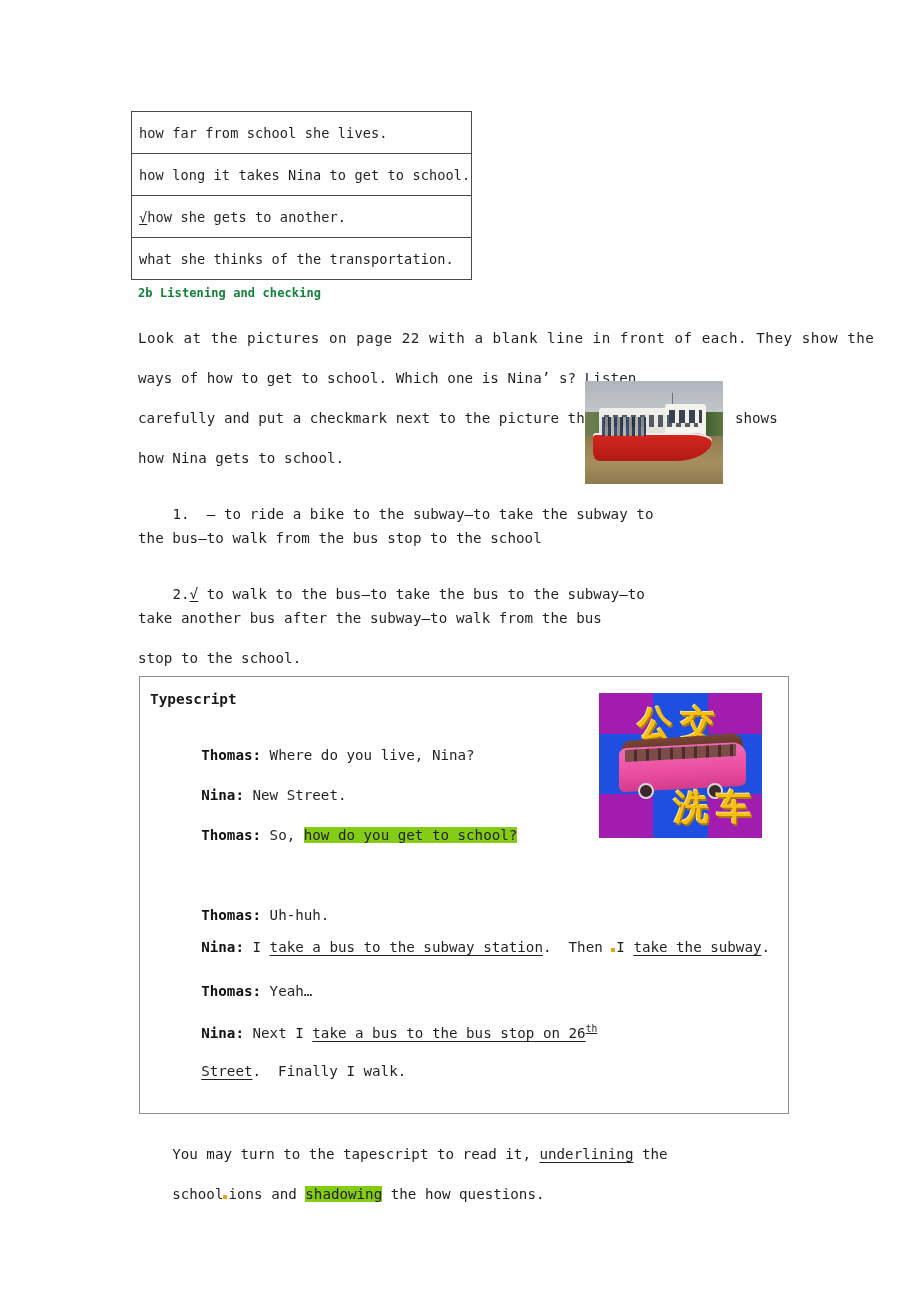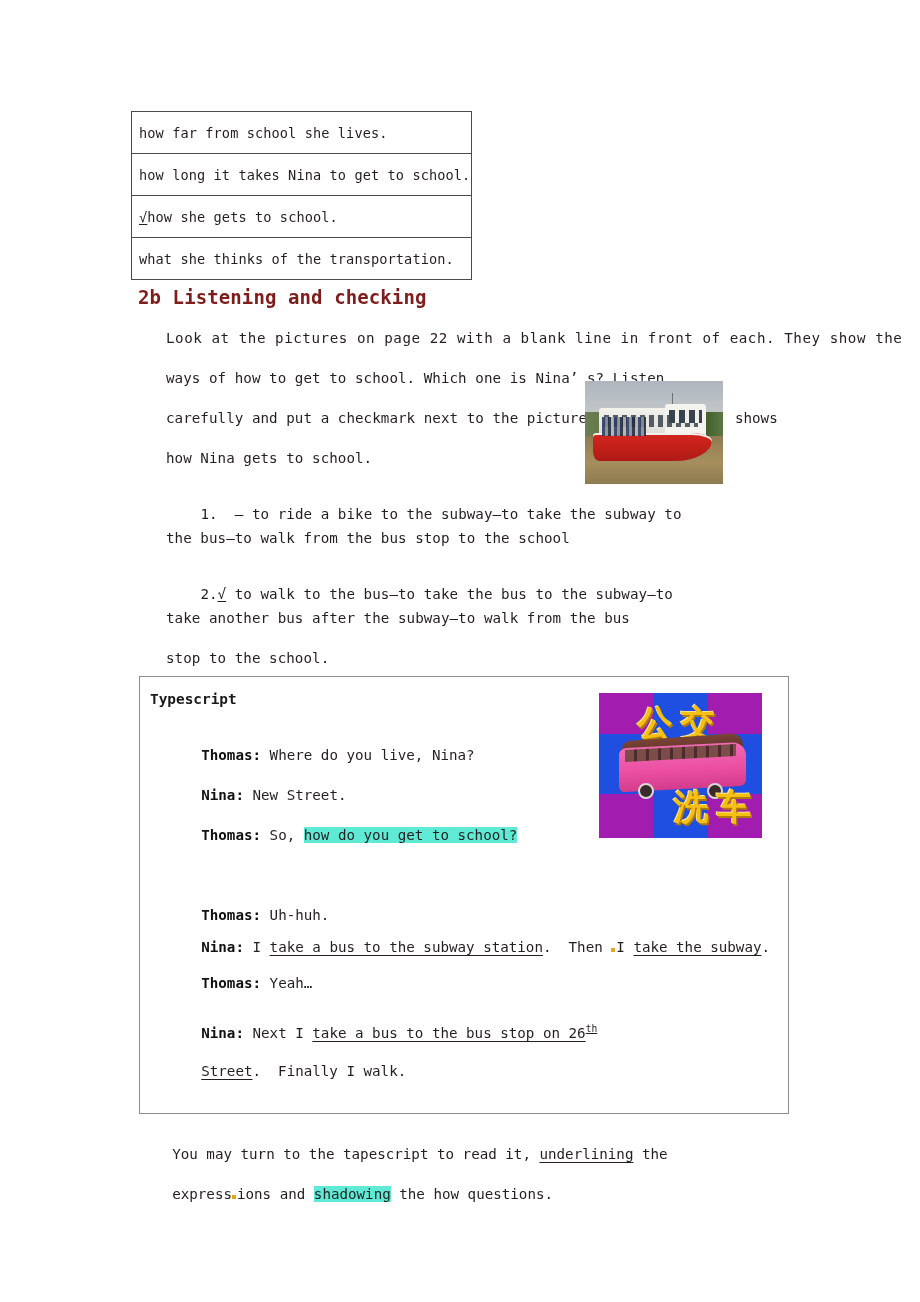--- a/index.html
+++ b/index.html
@@ -49,36 +49,35 @@
     text-decoration: underline;
     text-underline-offset: 2px;
   }
 
   
   .sec-heading {
     position: absolute;
     left: 138px;
     top: 286px;
     font-family: "DejaVu Sans Mono", "Liberation Mono", monospace;
-    font-size: 19px;
+    font-size: 12px;
     font-weight: bold;
-    color: #7f1d1d;
+    color: #15803d;
     letter-spacing: 0.1px;
   }
 
   
   .bline {
     position: absolute;
     left: 138px;
     font-family: "DejaVu Sans Mono", "Liberation Mono", monospace;
     font-size: 14.2px;
     color: #231f20;
     white-space: pre;
     letter-spacing: 0.05px;
-    margin-left: 28px;
   }
   .bline.semi-wide {
     letter-spacing: 0.55px;
   }
 
   .tail-shows {
     position: absolute;
     left: 735px;
     font-family: "DejaVu Sans Mono", "Liberation Mono", monospace;
     font-size: 14.2px;
@@ -188,21 +187,21 @@
     font-size: 14.2px;
     color: #231f20;
     white-space: pre;
   }
   .spk {
     font-weight: bold;
     color: #111111;
     margin-top: 30px;
   }
   .hl {
-    background: #5eead4;
+    background: #84cc16;
   }
   .ul {
     text-decoration: underline;
     text-underline-offset: 2.5px;
     text-decoration-thickness: 1px;
   }
   .sup {
     font-size: 9.6px;
     vertical-align: super;
     text-decoration: underline;
@@ -310,21 +309,21 @@
           <span class="cell-txt">how far from school she lives.</span>
         </td>
       </tr>
       <tr>
         <td>
           <span class="cell-txt">how long it takes Nina to get to school.</span>
         </td>
       </tr>
       <tr>
         <td>
-          <span class="cell-txt check-u">√</span><span class="cell-txt">how she gets to school.</span>
+          <span class="cell-txt check-u">√</span><span class="cell-txt">how she gets to another.</span>
         </td>
       </tr>
       <tr>
         <td>
           <span class="cell-txt">what she thinks of the transportation.</span>
         </td>
       </tr>
     </tbody>
   </table>
 
@@ -394,35 +393,35 @@
 
 
     <div class="ts-line" style="top:214px;">
       <span class="spk">Thomas:</span><span> Uh-huh.</span>
     </div>
 
     <div class="ts-line" style="top:246px;">
       <span class="spk">Nina:</span><span> I </span><span class="ul">take a bus to the subway station</span><span>.  Then </span><span class="mark-orange"></span><span>I</span><span> </span><span class="ul">take the subway</span><span>.</span>
     </div>
 
-    <div class="ts-line" style="top:282px;">
+    <div class="ts-line" style="top:290px;">
       <span class="spk">Thomas:</span><span> Yeah…</span>
     </div>
 
     <div class="ts-line" style="top:330px;">
       <span class="spk">Nina:</span><span> Next I </span><span class="ul">take a bus to the bus stop on 26</span><span class="sup">th</span>
     </div>
 
     <div class="ts-line" style="top:370px;">
       <span class="ul">Street</span><span>.  Finally I walk.</span>
     </div>
 
   </div>
 
   <div class="close-line" style="top:1130px;">
     <span>You may turn to the tapescript to read it, </span><span class="ul">underlining</span><span> the</span>
   </div>
 
   <div class="close-line" style="top:1170px;">
-    <span>express</span><span class="mark-orange"></span><span>ions and </span><span class="hl">shadowing</span><span> the how questions.</span>
+    <span>school</span><span class="mark-orange"></span><span>ions and </span><span class="hl">shadowing</span><span> the how questions.</span>
   </div>
 
 </div>
 
 </body></html>

